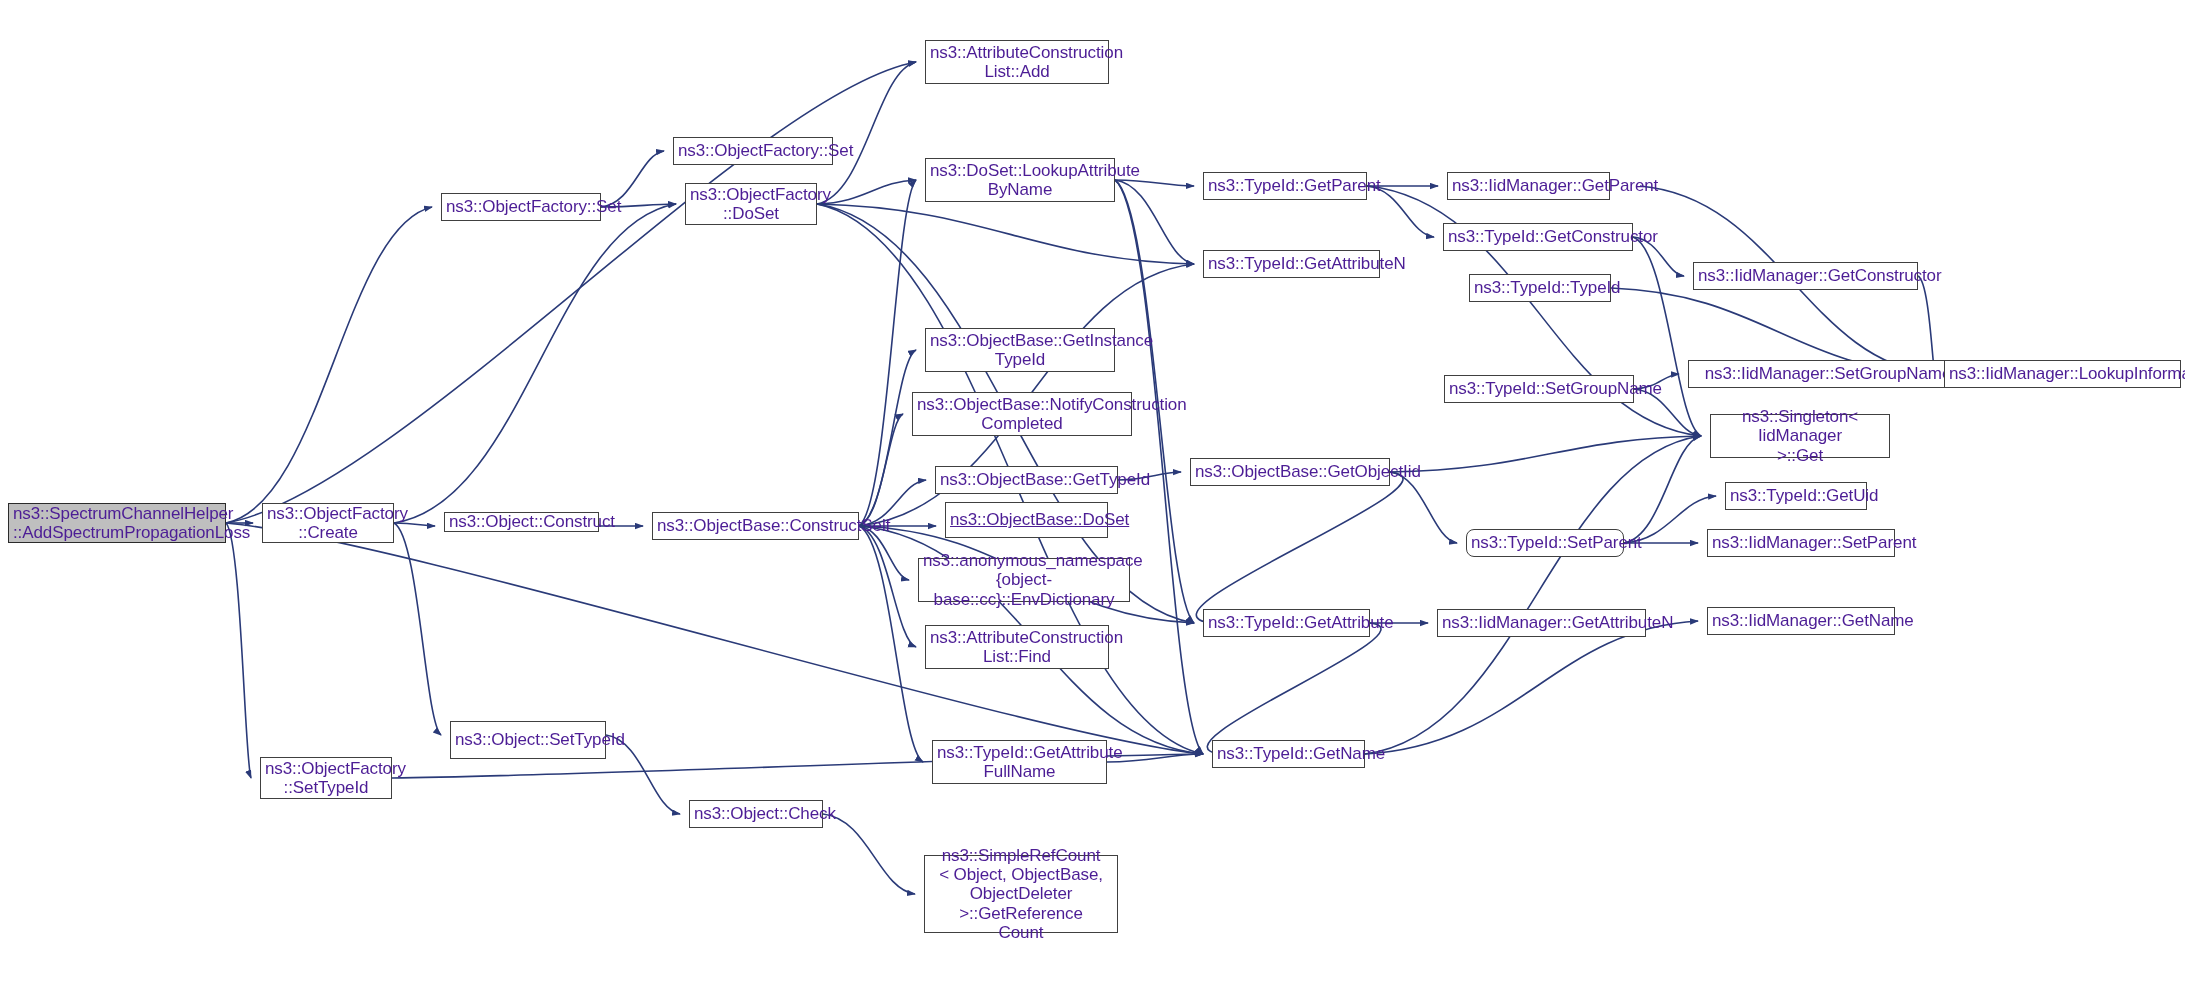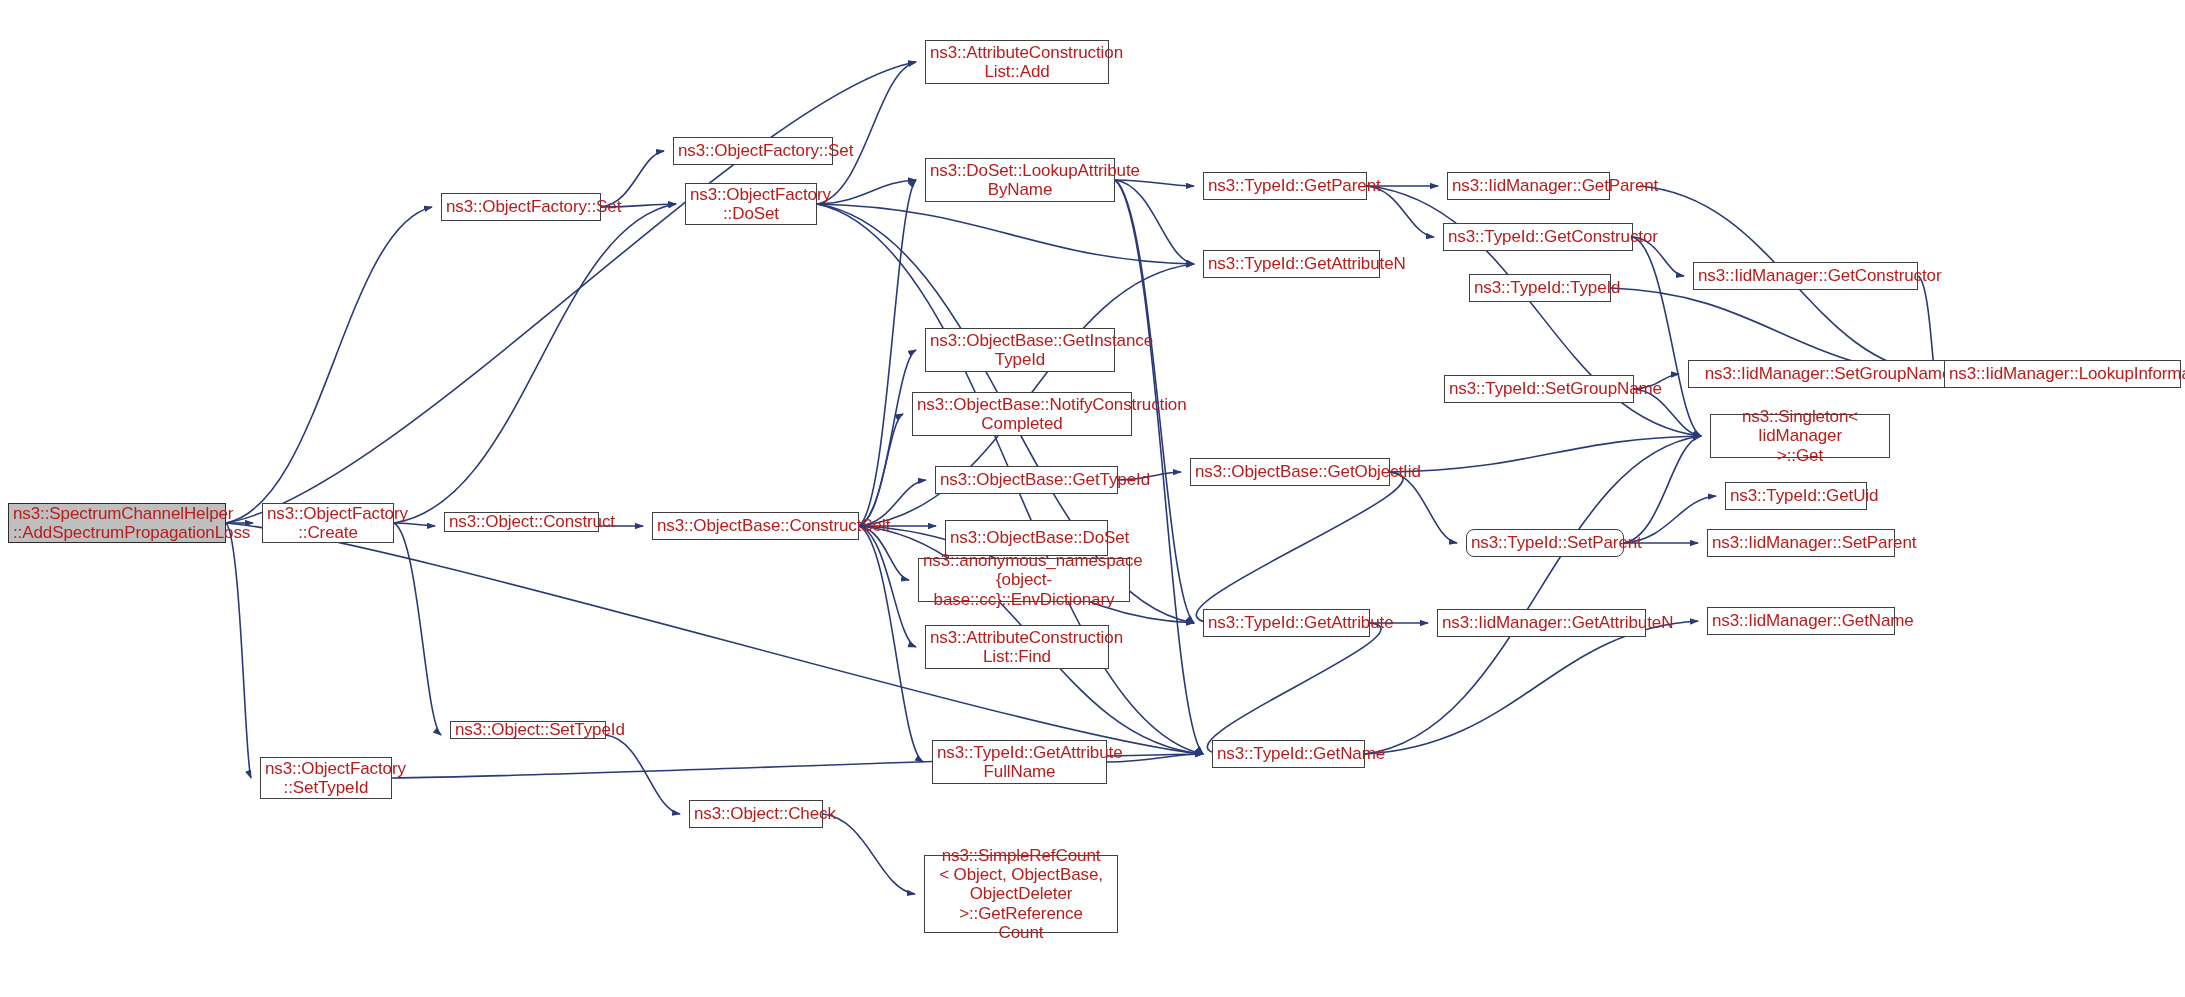--- a/index.html
+++ b/index.html
@@ -28,21 +28,21 @@
     left: 0;
     top: 0;
     width: 2185px;
     height: 997px;
   }
   .gnode {
     position: absolute;
     box-sizing: border-box;
     border: 1px solid #404040;
     background: #ffffff;
-    color: #b91c1c;
+    color: #4c1d95;
     font-size: 17px;
     line-height: 1.12;
     text-align: center;
     display: flex;
     align-items: center;
     justify-content: center;
     padding: 2px 4px;
     white-space: pre-line;
     letter-spacing: -0.1px;
   }
@@ -158,28 +158,28 @@
       <div class="gnode" style="left: 1203px; top: 609px; width: 167px; height: 28px;"><span class="lbl">ns3::TypeId::GetAttribute</span></div>
       <div class="gnode" style="left: 1437px; top: 609px; width: 209px; height: 28px;"><span class="lbl">ns3::IidManager::GetAttributeN</span></div>
       <div class="gnode" style="left: 1212px; top: 740px; width: 153px; height: 28px;"><span class="lbl">ns3::TypeId::GetName</span></div>
       <div class="gnode" style="left: 444px; top: 512px; width: 155px; height: 20px;"><span class="lbl">ns3::Object::Construct</span></div>
       <div class="gnode" style="left: 652px; top: 512px; width: 207px; height: 28px;"><span class="lbl">ns3::ObjectBase::ConstructSelf</span></div>
       <div class="gnode" style="left: 925px; top: 328px; width: 190px; height: 44px;"><span class="lbl">ns3::ObjectBase::GetInstance
 TypeId</span></div>
       <div class="gnode" style="left: 912px; top: 392px; width: 220px; height: 44px;"><span class="lbl">ns3::ObjectBase::NotifyConstruction
 Completed</span></div>
       <div class="gnode" style="left: 935px; top: 466px; width: 183px; height: 28px;"><span class="lbl">ns3::ObjectBase::GetTypeId</span></div>
-      <div class="gnode" style="left: 945px; top: 520px; width: 163px; height: 36px;"><span class="lbl">ns3::ObjectBase::DoSet</span></div>
+      <div class="gnode" style="left: 945px; top: 502px; width: 163px; height: 36px; text-decoration: underline;"><span class="lbl">ns3::ObjectBase::DoSet</span></div>
       <div class="gnode" style="left: 918px; top: 558px; width: 212px; height: 44px;"><span class="lbl">ns3::anonymous_namespace
 {object-base::cc}::EnvDictionary</span></div>
       <div class="gnode" style="left: 925px; top: 625px; width: 184px; height: 44px;"><span class="lbl">ns3::AttributeConstruction
 List::Find</span></div>
       <div class="gnode" style="left: 932px; top: 740px; width: 175px; height: 44px;"><span class="lbl">ns3::TypeId::GetAttribute
 FullName</span></div>
-      <div class="gnode" style="left: 450px; top: 721px; width: 156px; height: 18px;"><span class="lbl">ns3::Object::SetTypeId</span></div>
+      <div class="gnode" style="left: 450px; top: 721px; width: 156px; height: 38px;"><span class="lbl">ns3::Object::SetTypeId</span></div>
       <div class="gnode" style="left: 260px; top: 757px; width: 132px; height: 42px;"><span class="lbl">ns3::ObjectFactory
 ::SetTypeId</span></div>
       <div class="gnode" style="left: 689px; top: 800px; width: 134px; height: 28px;"><span class="lbl">ns3::Object::Check</span></div>
       <div class="gnode" style="left: 924px; top: 855px; width: 194px; height: 78px;"><span class="lbl">ns3::SimpleRefCount
 &lt; Object, ObjectBase,
 ObjectDeleter &gt;::GetReference
 Count</span></div>
     </div>
 </div>
 

